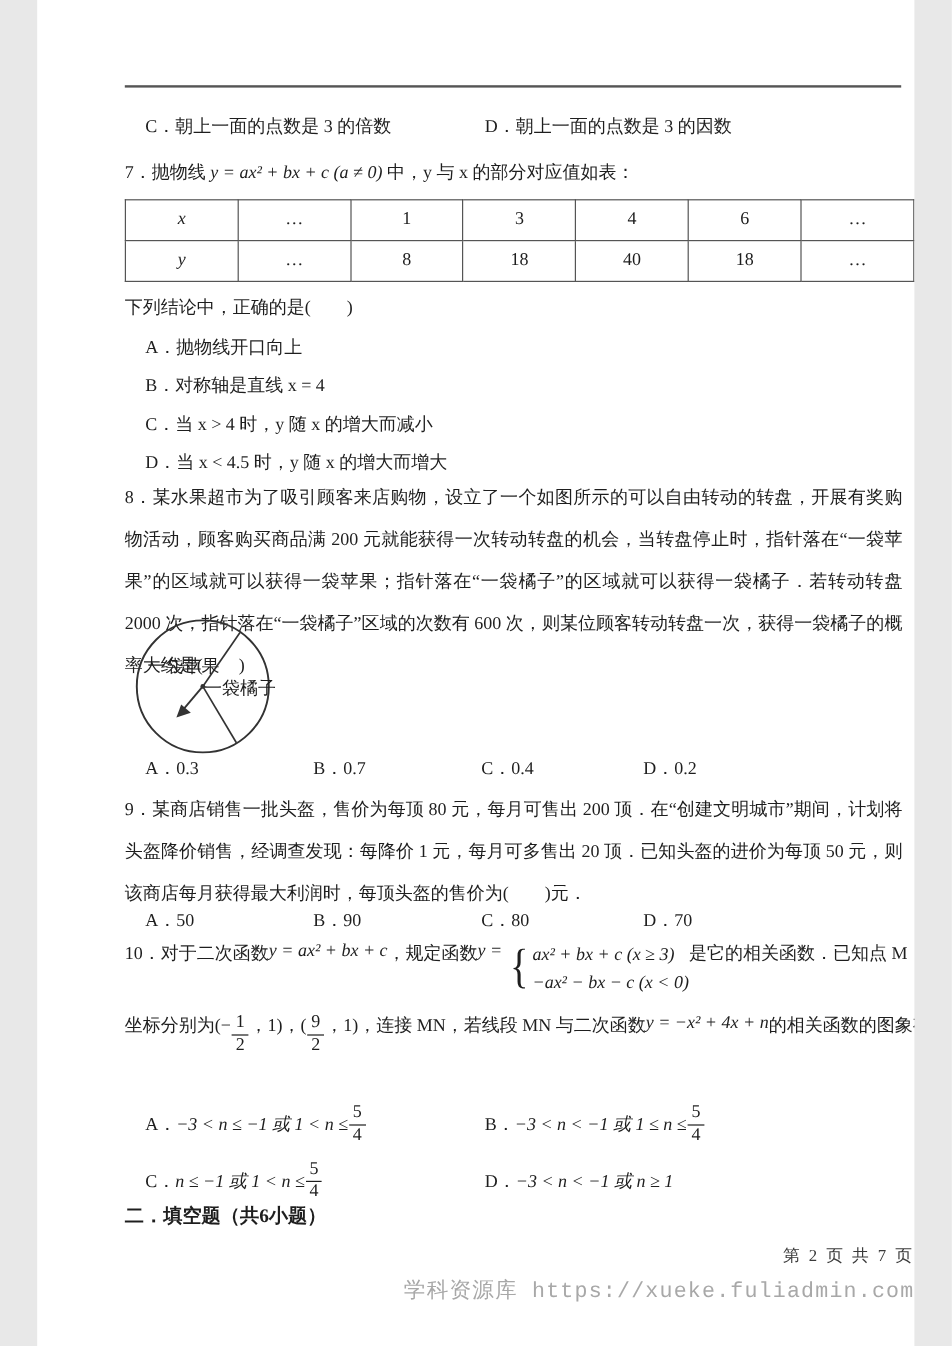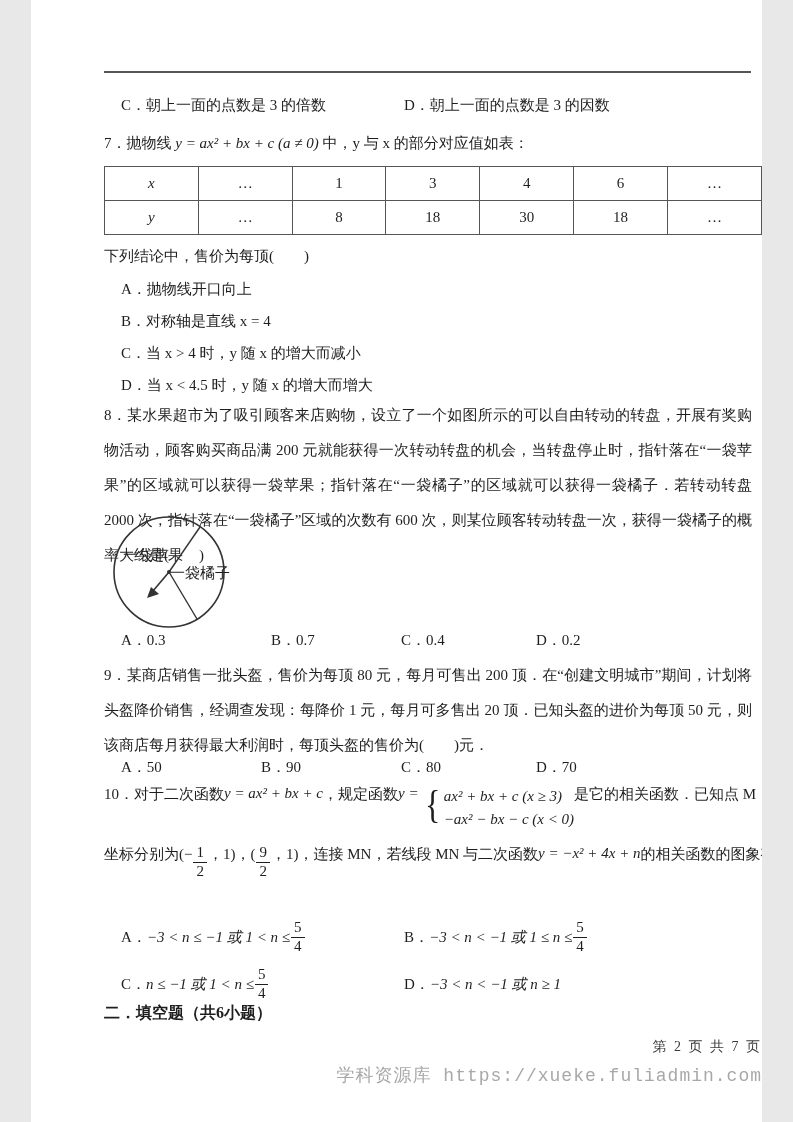--- a/index.html
+++ b/index.html
@@ -65,48 +65,48 @@
       <td>3</td>
       <td>4</td>
       <td>6</td>
       <td>…</td>
     </tr>
     <tr>
       <td class="math">y</td>
       <td>…</td>
       <td>8</td>
       <td>18</td>
-      <td>30</td>
+      <td>40</td>
       <td>18</td>
       <td>…</td>
     </tr>
   </tbody>
     </table>
 
-  <span class="abs" style="top:247px;left:73px;">下列结论中，售价为每顶(　　)</span>
+  <span class="abs" style="top:247px;left:73px;">下列结论中，正确的是(　　)</span>
   <span class="abs" style="top:280px;left:90px;">A．抛物线开口向上</span>
   <span class="abs" style="top:312px;left:90px;">B．对称轴是直线 x = 4</span>
   <span class="abs" style="top:344px;left:90px;">C．当 x &gt; 4 时，y 随 x 的增大而减小</span>
   <span class="abs" style="top:376px;left:90px;">D．当 x &lt; 4.5 时，y 随 x 的增大而增大</span>
 
   <div class="para" style="top:398px;left:73px;">8．某水果超市为了吸引顾客来店购物，设立了一个如图所示的可以自由转动的转盘，开展有奖购物活动，顾客购买商品满 200 元就能获得一次转动转盘的机会，当转盘停止时，指针落在“一袋苹果”的区域就可以获得一袋苹果；指针落在“一袋橘子”的区域就可以获得一袋橘子．若转动转盘 2000 次，指针落在“一袋橘子”区域的次数有 600 次，则某位顾客转动转盘一次，获得一袋橘子的概率大约是(　　)</div>
 
   <svg style="position:absolute;top:512px;left:66px;" width="172" height="124" viewBox="0 0 172 124">
     <circle cx="72" cy="60" r="55" fill="none" stroke="#333" stroke-width="1.6"></circle>
     <line x1="72" y1="60" x2="103" y2="15" stroke="#333" stroke-width="1.4"></line>
     <line x1="72" y1="60" x2="100" y2="107" stroke="#333" stroke-width="1.4"></line>
     <line x1="72" y1="60" x2="56" y2="79" stroke="#333" stroke-width="1.6"></line>
     <polygon points="50,86 54,75 62,82" fill="#333"></polygon>
     <circle cx="72" cy="60" r="2" fill="#333"></circle>
     <text x="26" y="48" font-size="15" fill="#1e1e1e">一袋苹果</text>
     <text x="73" y="66" font-size="15" fill="#1e1e1e">一袋橘子</text>
   </svg>
 
   <span class="abs" style="top:631px;left:90px;">A．0.3</span>
-  <span class="abs" style="top:631px;left:240px;">B．0.7</span>
+  <span class="abs" style="top:631px;left:230px;">B．0.7</span>
   <span class="abs" style="top:631px;left:370px;">C．0.4</span>
   <span class="abs" style="top:631px;left:505px;">D．0.2</span>
 
   <div class="para" style="top:658px;left:73px;">9．某商店销售一批头盔，售价为每顶 80 元，每月可售出 200 顶．在“创建文明城市”期间，计划将头盔降价销售，经调查发现：每降价 1 元，每月可多售出 20 顶．已知头盔的进价为每顶 50 元，则该商店每月获得最大利润时，每顶头盔的售价为(　　)元．</div>
 
   <span class="abs" style="top:758px;left:90px;">A．50</span>
   <span class="abs" style="top:758px;left:230px;">B．90</span>
   <span class="abs" style="top:758px;left:370px;">C．80</span>
   <span class="abs" style="top:758px;left:505px;">D．70</span>
 

